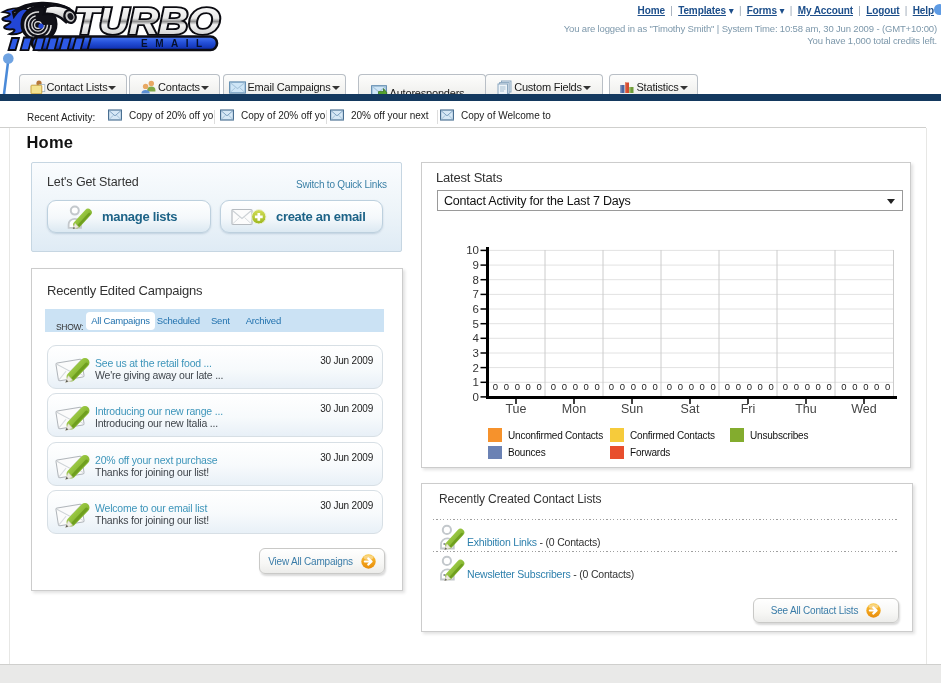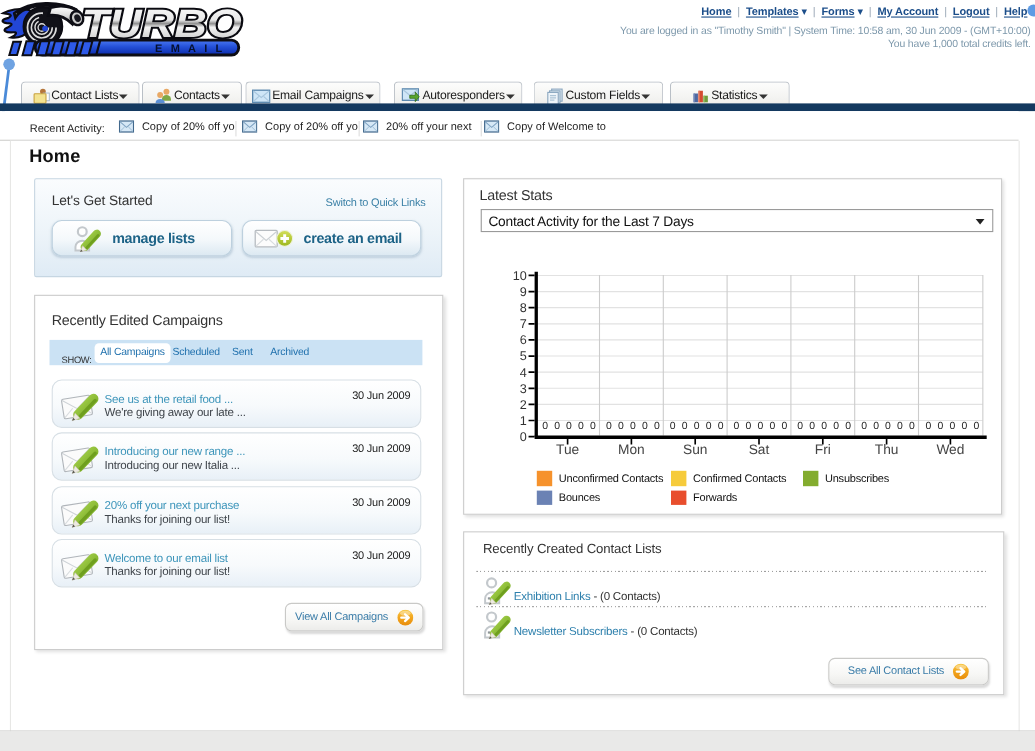--- a/index.html
+++ b/index.html
@@ -168,32 +168,32 @@
       <circle cx="11.3" cy="3.4" r="2.7" fill="#e8a864"></circle>
       <path d="M7.2,10 a4.1,3.6 0 0 1 8.2,0 l0,1.6 -8.2,0 z" fill="#7fa845"></path>
       <circle cx="5.6" cy="6.4" r="2.7" fill="#e8a864"></circle>
       <path d="M1.4,13.6 a4.2,3.7 0 0 1 8.4,0 z" fill="#5b8fd4"></path>
     </svg>Contacts<span class="car"></span></div>
 <div class="tab" style="left:223px;width:123px;"><svg width="17" height="13" viewBox="0 0 17 13">
       <rect x="0.7" y="1" width="15.6" height="11" fill="#cfe6f7" stroke="#5a87ad" stroke-width="1.2"></rect>
       <path d="M1.2,1.6 L8.5,7.6 L15.8,1.6" fill="none" stroke="#a8c6dd" stroke-width="1.1"></path>
       <path d="M1.2,11.4 L6.4,6.6 M15.8,11.4 L10.6,6.6" fill="none" stroke="#a8c6dd" stroke-width="1"></path>
     </svg>Email Campaigns<span class="car"></span></div>
-<div class="tab" style="left:358px;width:117px;"><svg width="18" height="14" viewBox="0 0 18 14">
+<div class="tab" style="left:358px;width:128px;align-items:flex-end;"><svg width="18" height="14" viewBox="0 0 18 14">
       <rect x="0.7" y="0.8" width="14.6" height="10.4" fill="#cfe6f7" stroke="#5a87ad" stroke-width="1.2"></rect>
       <path d="M1.2,1.4 L8,7 L14.8,1.4" fill="none" stroke="#a8c6dd" stroke-width="1.1"></path>
       <path d="M8.5,9.8 l5,0 l0,-3 l3.6,4.4 l-3.6,4.4 l0,-3 l-5,0 z" fill="#58a52f" stroke="#2f6b14" stroke-width="0.7" transform="translate(-1,-3.2)"></path>
     </svg>Autoresponders<span class="car"></span></div>
 <div class="tab" style="left:485px;width:118px;"><svg width="16" height="15" viewBox="0 0 16 15">
       <rect x="4.5" y="1" width="9.5" height="11" fill="#e4edf4" stroke="#8aa6bf"></rect>
       <rect x="2.6" y="2.6" width="9.5" height="11" fill="#e4edf4" stroke="#8aa6bf"></rect>
       <rect x="1" y="4" width="9.5" height="11" fill="#eef4f9" stroke="#8aa6bf"></rect>
       <path d="M3,7 h5.5 M3,9 h5.5 M3,11 h4" stroke="#9db8cc" stroke-width="0.9"></path>
     </svg>Custom Fields<span class="car"></span></div>
-<div class="tab" style="left:609px;width:109px;"><svg width="16" height="14" viewBox="0 0 16 14">
+<div class="tab" style="left:609px;width:89px;"><svg width="16" height="14" viewBox="0 0 16 14">
       <rect x="1.5" y="5" width="4" height="8" fill="#4f68a0"></rect>
       <rect x="1.5" y="5" width="1.2" height="8" fill="#7388ba"></rect>
       <rect x="6" y="2.5" width="4" height="10.5" fill="#d44b30"></rect>
       <rect x="6" y="2.5" width="1.2" height="10.5" fill="#e57a5e"></rect>
       <rect x="10.5" y="7" width="4" height="6" fill="#6f9c3a"></rect>
       <rect x="10.5" y="7" width="1.2" height="6" fill="#93bb60"></rect>
     </svg>Statistics<span class="car"></span></div>
 <div class="abs navybar"></div>
 
 <div class="abs ra"></div>

